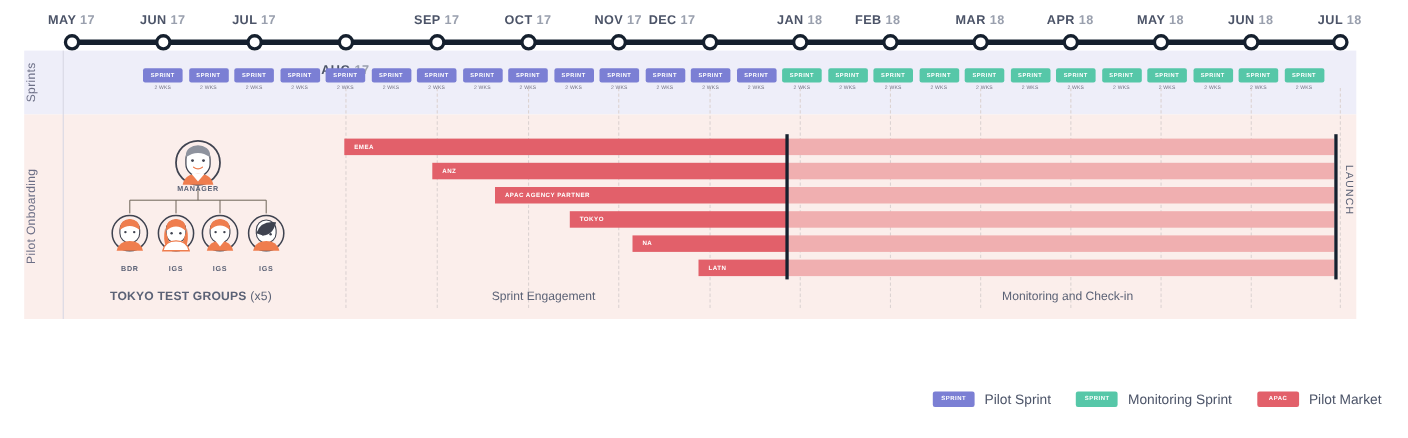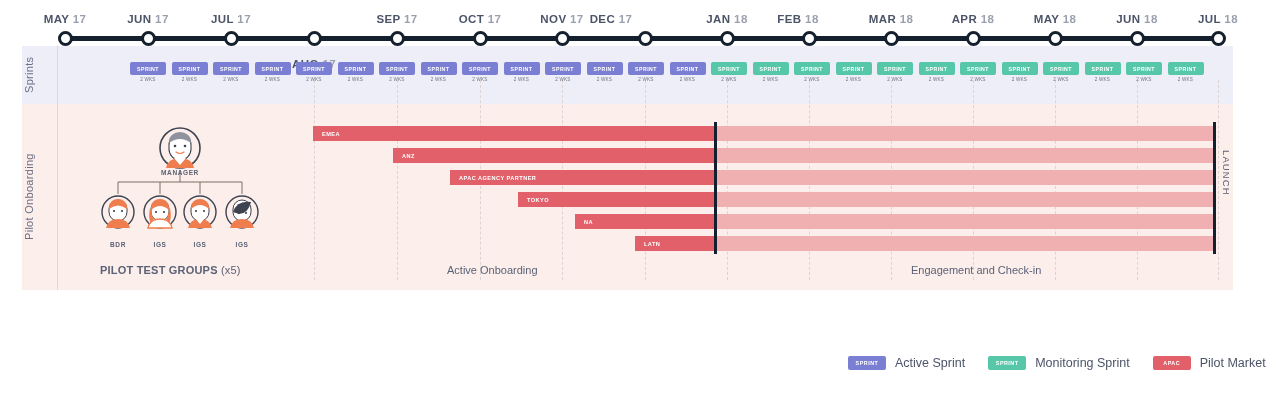--- a/index.html
+++ b/index.html
@@ -324,30 +324,30 @@
   </svg>
   <div id="org-captions">
       <div class="node-caption" style="left: 140px; top: 169px; width: 80px;">MANAGER</div>
       <div class="node-caption" style="left: 98px; top: 241px; width: 40px;">BDR</div>
       <div class="node-caption" style="left: 140px; top: 241px; width: 40px;">IGS</div>
       <div class="node-caption" style="left: 180px; top: 241px; width: 40px;">IGS</div>
       <div class="node-caption" style="left: 222px; top: 241px; width: 40px;">IGS</div>
     </div>
 
   <div class="phase-caption" id="caption-pilot-groups">
-    <span>PILOT TEST GROUPS</span>
+    <span>TOKYO TEST GROUPS</span>
     <span class="qty">(x5)</span>
   </div>
-  <div class="phase-caption" id="caption-active">Active Onboarding</div>
-  <div class="phase-caption" id="caption-monitor">Engagement and Check-in</div>
+  <div class="phase-caption" id="caption-active">Sprint Engagement</div>
+  <div class="phase-caption" id="caption-monitor">Monitoring and Check-in</div>
 
   <div id="legend">
       <div class="legend-item">
         <div class="legend-swatch sw-pilot">SPRINT</div>
-        <div class="legend-text">Active Sprint</div>
+        <div class="legend-text">Pilot Sprint</div>
       </div>
       <div class="legend-item">
         <div class="legend-swatch sw-enh">SPRINT</div>
         <div class="legend-text">Monitoring Sprint</div>
       </div>
       <div class="legend-item">
         <div class="legend-swatch sw-mkt">APAC</div>
         <div class="legend-text">Pilot Market</div>
       </div>
     </div>

